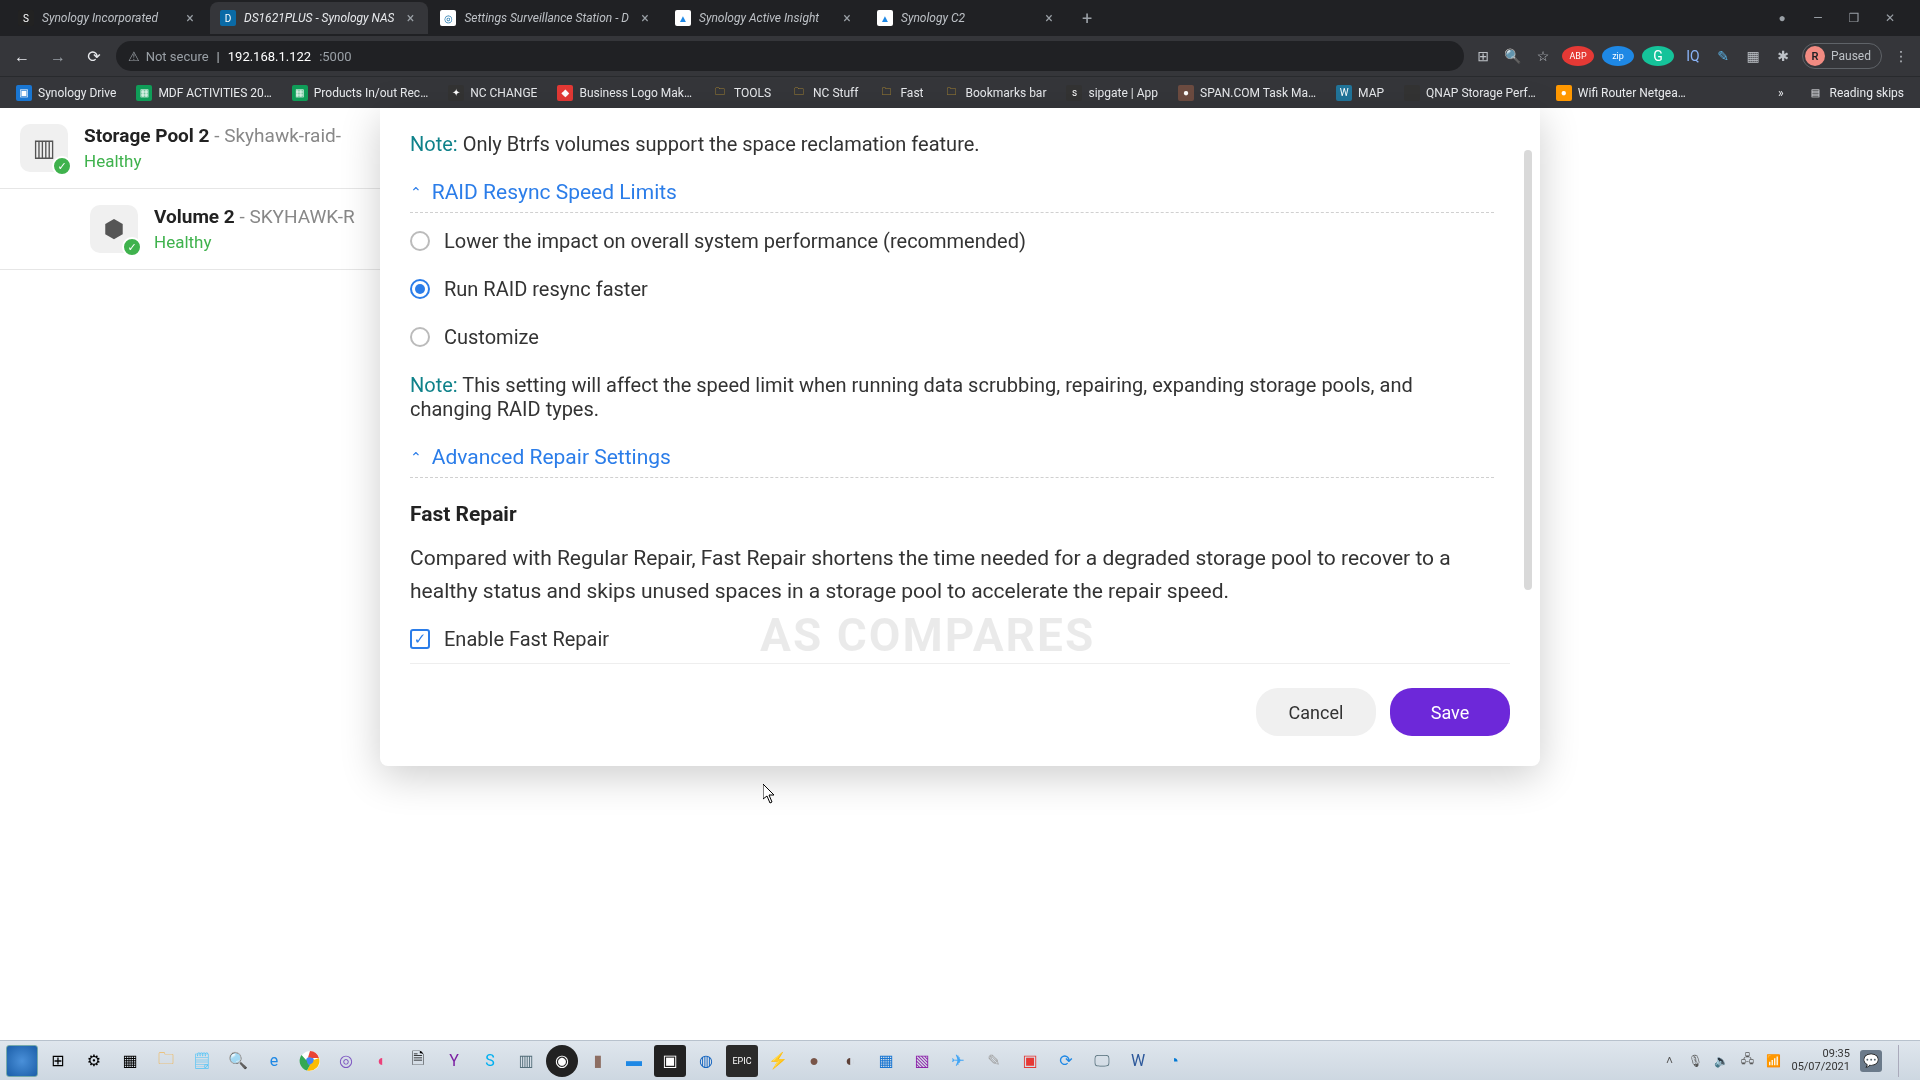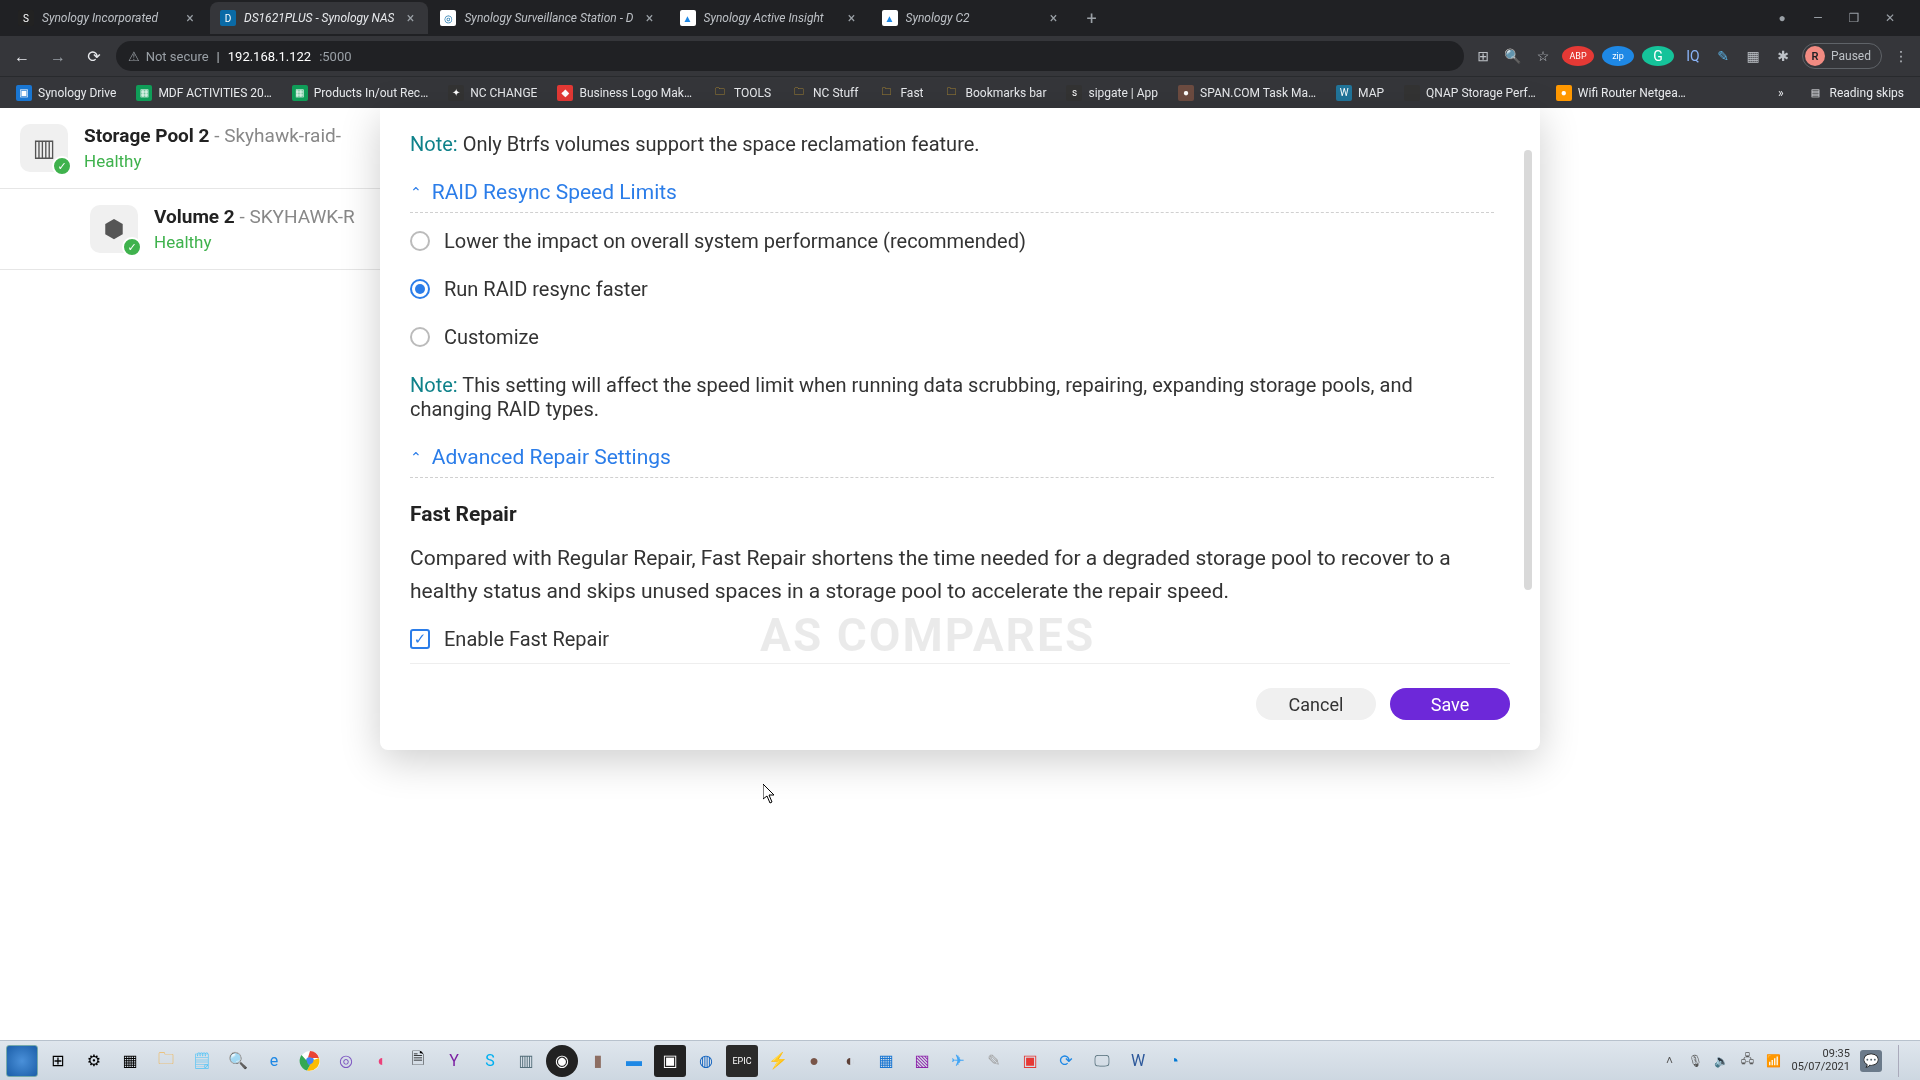--- a/index.html
+++ b/index.html
@@ -60,21 +60,21 @@
 .chevron-up { display: inline-block; transform: rotate(180deg); font-size: 14px; }
 .radio-row { display: flex; align-items: center; gap: 14px; margin: 14px 0 24px 0; font-size: 20px; color: #333; cursor: pointer; }
 .radio { width: 20px; height: 20px; border: 2px solid #bbb; border-radius: 50%; display: inline-flex; align-items: center; justify-content: center; flex-shrink: 0; }
 .radio.checked { border-color: #2b7de9; }
 .radio.checked::after { content: ""; width: 10px; height: 10px; background: #2b7de9; border-radius: 50%; }
 .subsection-title { font-size: 21px; font-weight: 700; color: #222; margin: 24px 0 16px 0; }
 .body-text { font-size: 21px; color: #333; line-height: 1.55; margin-bottom: 20px; }
 .checkbox-row { display: flex; align-items: center; gap: 14px; font-size: 20px; color: #333; margin-bottom: 12px; }
 .checkbox { width: 20px; height: 20px; border: 2px solid #2b7de9; border-radius: 3px; display: inline-flex; align-items: center; justify-content: center; color: #2b7de9; font-size: 15px; }
 .dialog-footer { display: flex; justify-content: flex-end; gap: 14px; padding-top: 24px; border-top: 1px solid #eee; margin-top: 12px; }
-.btn { min-width: 120px; height: 32px; border-radius: 22px; font-size: 18px; display: inline-flex; align-items: center; justify-content: center; cursor: pointer; border: none; }
+.btn { min-width: 120px; height: 48px; border-radius: 22px; font-size: 18px; display: inline-flex; align-items: center; justify-content: center; cursor: pointer; border: none; }
 .btn-secondary { background: #f0f0f0; color: #333; }
 .btn-primary { background: #6d28d9; color: #fff; }
 .dlg-scrollbar { position: absolute; right: 8px; top: 12px; width: 8px; height: 560px; }
 .dlg-thumb { position: absolute; right: 0; top: 30px; width: 8px; height: 440px; background: #d9d9d9; border-radius: 4px; }
 
 
 .watermark { position: absolute; top: 500px; left: 760px; opacity: 0.08; font-size: 46px; font-weight: 700; color: #000; pointer-events: none; letter-spacing: 2px; display:flex; align-items:center; gap:10px;}
 
 
 .cursor { position: absolute; left: 763px; top: 676px; width: 14px; height: 20px; pointer-events: none; z-index: 9999; }
@@ -100,21 +100,21 @@
       <span class="tab-title">Synology Incorporated</span>
       <span class="tab-close">×</span>
     </div>
     <div class="tab active">
       <span class="tab-favicon" style="background:#0a6aa6;color:#fff">D</span>
       <span class="tab-title">DS1621PLUS - Synology NAS</span>
       <span class="tab-close">×</span>
     </div>
     <div class="tab">
       <span class="tab-favicon" style="background:#fff;color:#0a6aa6">◎</span>
-      <span class="tab-title">Synology Surveillance Station - D</span>
+      <span class="tab-title">Settings Surveillance Station - D</span>
       <span class="tab-close">×</span>
     </div>
     <div class="tab">
       <span class="tab-favicon" style="background:#fff;color:#1e88e5">▲</span>
       <span class="tab-title">Synology Active Insight</span>
       <span class="tab-close">×</span>
     </div>
     <div class="tab">
       <span class="tab-favicon" style="background:#fff;color:#1e88e5">▲</span>
       <span class="tab-title">Synology C2</span>

